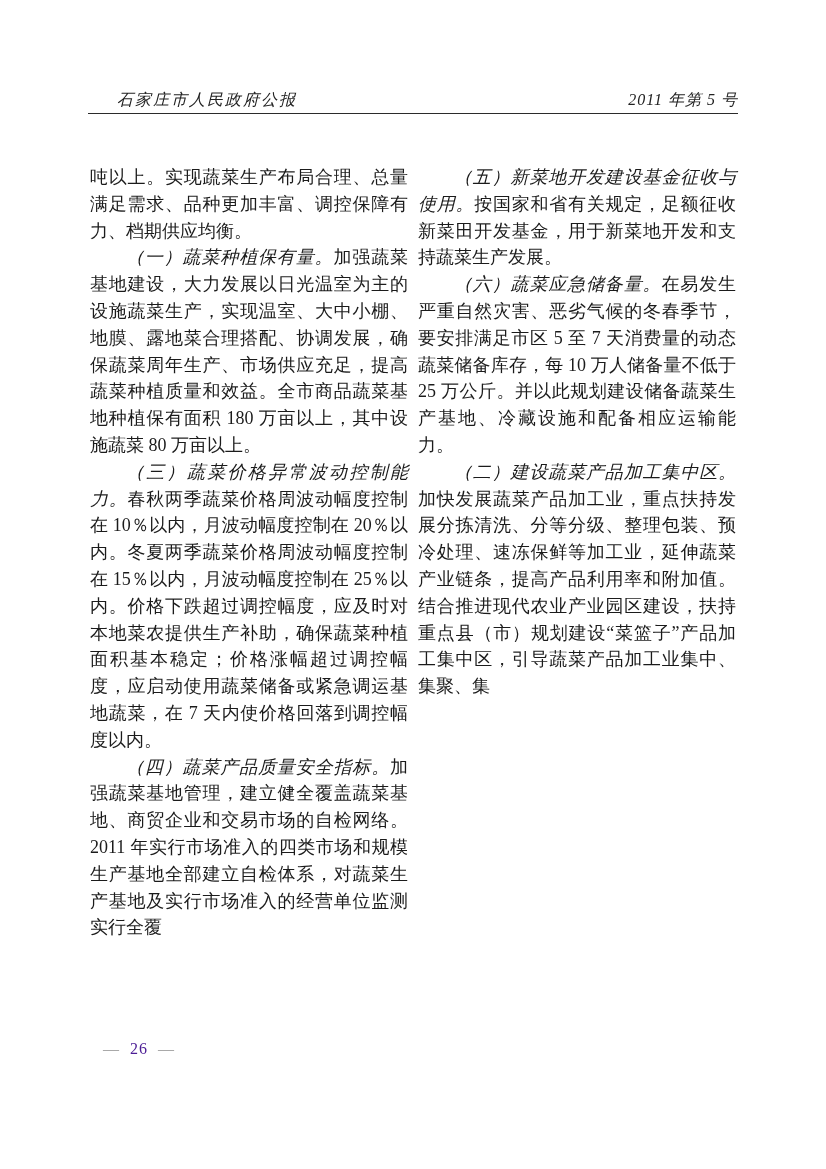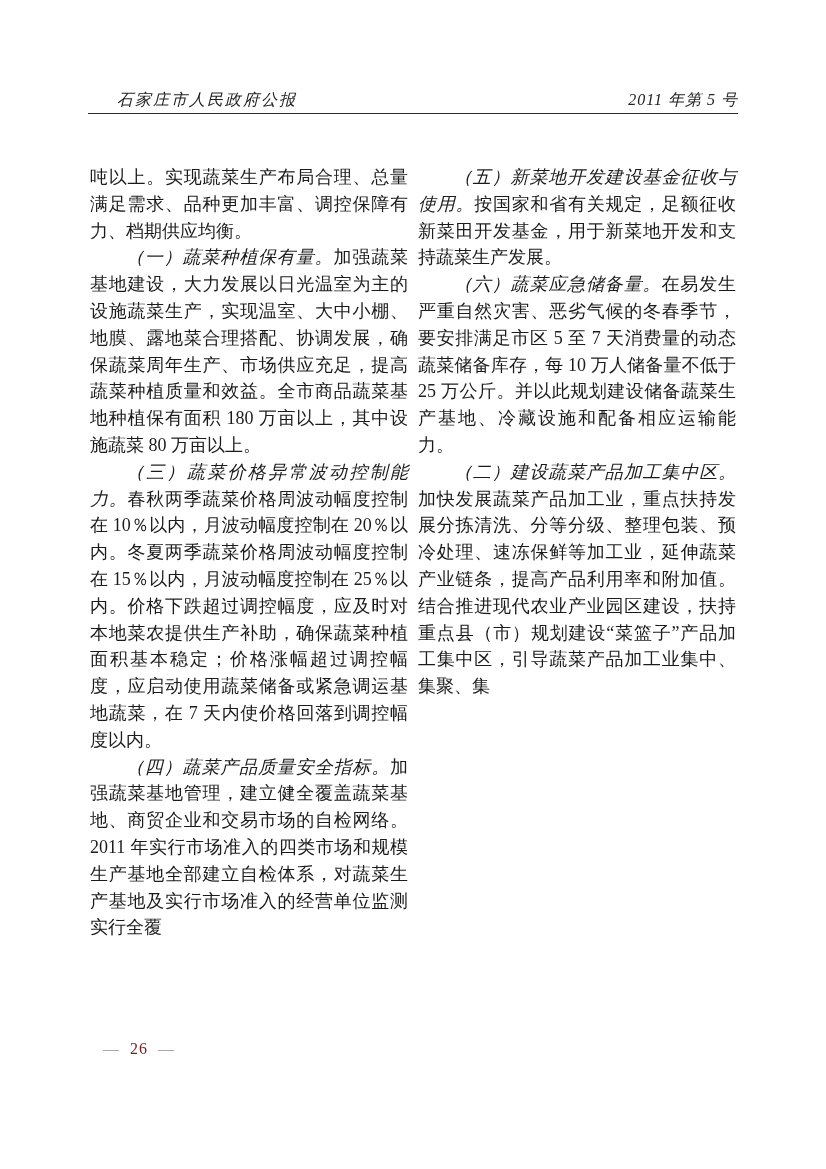--- a/index.html
+++ b/index.html
@@ -72,21 +72,21 @@
   .seg-kaiti { font-style: italic; }
   .page-footer {
     position: absolute;
     left: 103px;
     top: 1040px;
     font-size: 16px;
     color: #3a3a3a;
     letter-spacing: 1px;
   }
   .pn-dash { color: #9b9b9b; }
-  .pn-num { color: #7f1d1d; padding: 0 10px; }
+  .pn-num { color: #4c1d95; padding: 0 10px; }
 </style>
 </head>
 <body>
 
 <div class="page">
 
   <div class="page-header">
     <span class="pub-title">石家庄市人民政府公报</span>
     <span class="issue-label">2011 年第 5 号</span>
   </div>

